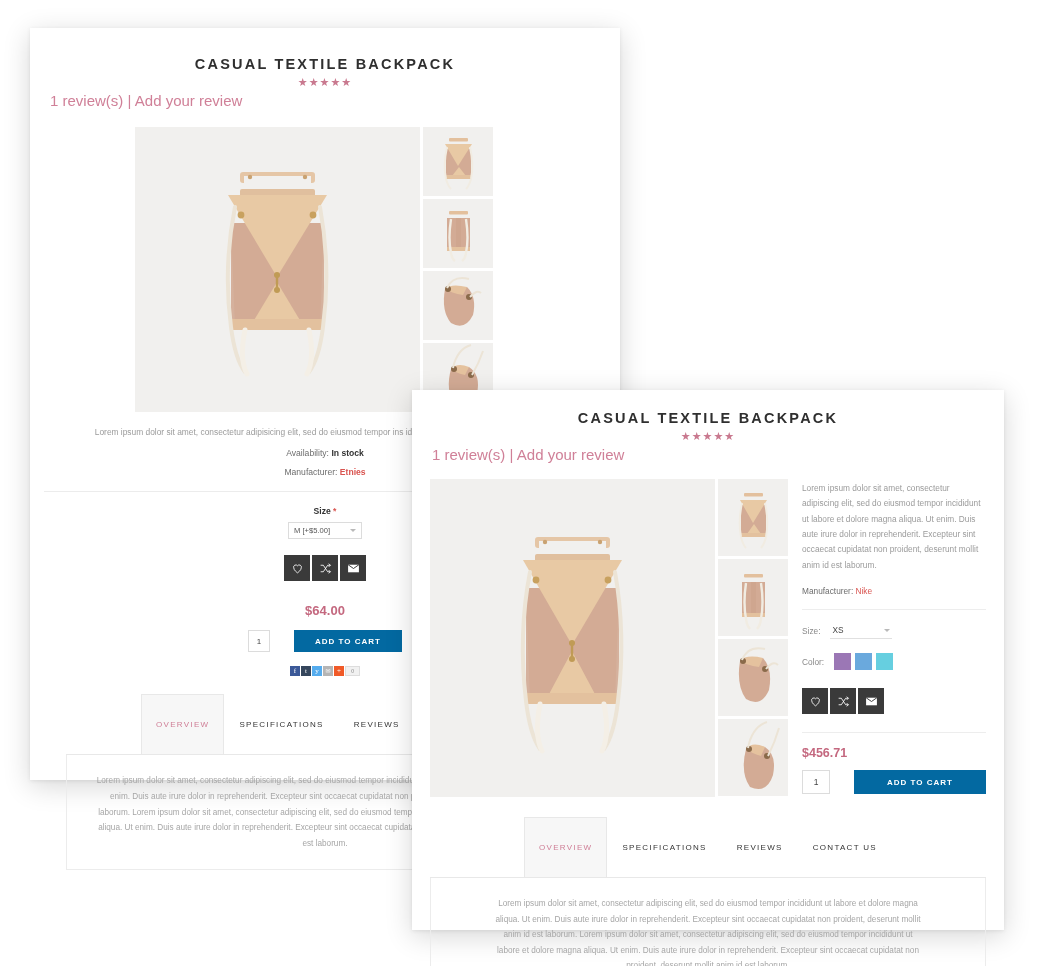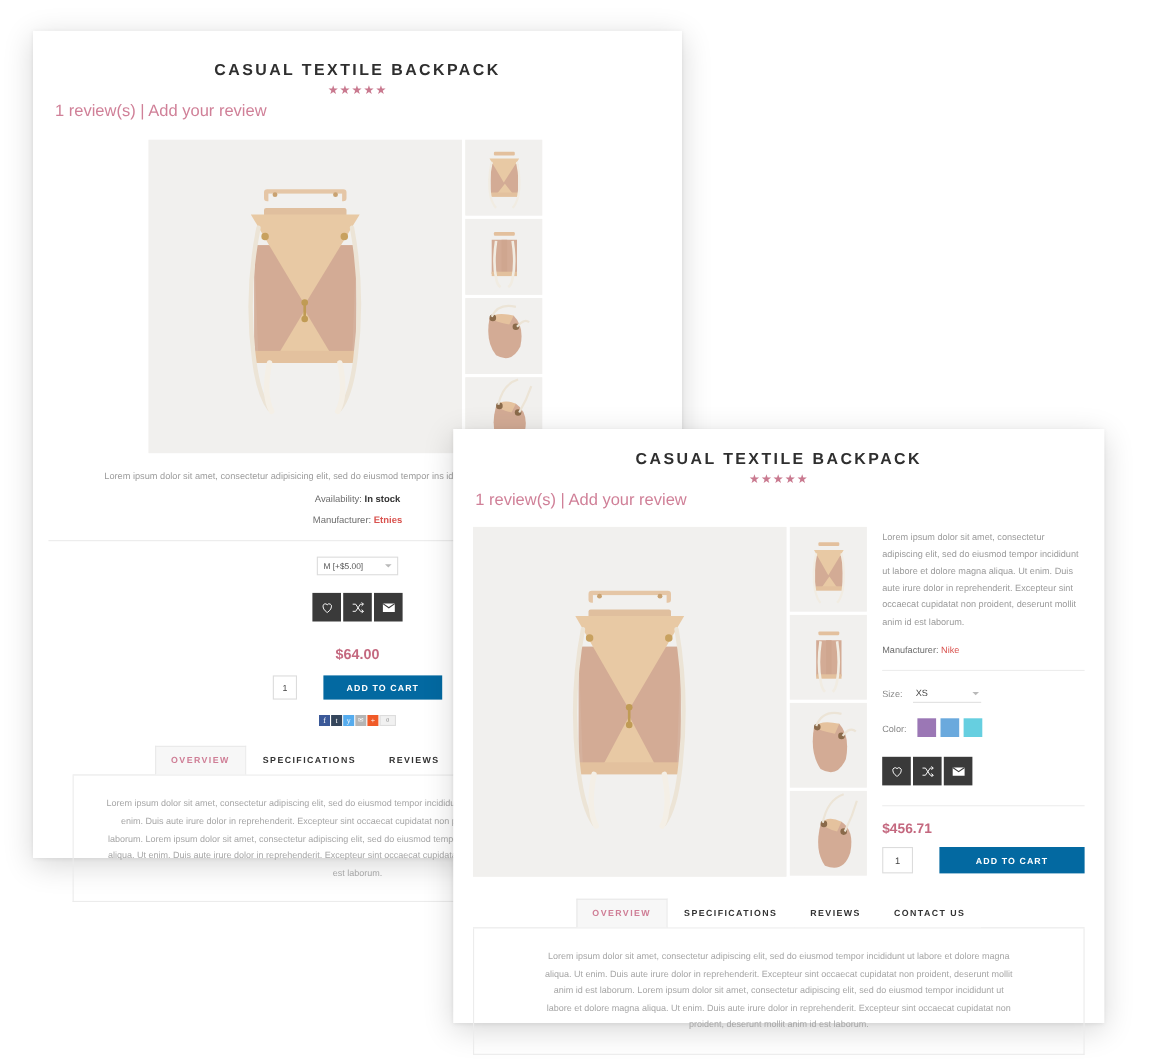--- a/index.html
+++ b/index.html
@@ -82,22 +82,22 @@
   .b-atc { width: 108px; }
 
   .share { display:flex; justify-content:center; gap:1px; margin-top: 14px; }
   .sq { width: 10px; height: 10px; display:flex; align-items:center; justify-content:center;
         font-size: 7px; color:#fff; font-family:"Liberation Serif", serif; line-height:1; }
   .sq.count { background:#f1f1f1; border:1px solid #ddd; color:#888; width: 15px; font-size:5.5px; }
 
   
   .tabbar { display:flex; justify-content:center; border-bottom:1px solid #e8e8e8; }
   .tab {
-    font-size: 8px; font-weight:bold; letter-spacing: 1.3px; color:#333;
-    padding: 8px 14px; border:1px solid transparent; border-bottom:none; background:#fff;
+    font-size: 8px; font-weight:normal; letter-spacing: 1.3px; color:#333;
+    padding: 25px 14px; border:1px solid transparent; border-bottom:none; background:#fff;
     white-space: nowrap;
   }
   .tab.active { color:#cf7e96; background:#f7f7f7; border-color:#e8e8e8; }
   .tabpanel {
     border:1px solid #ececec; border-top:none; padding: 18px 26px;
     font-size: 8.2px; color:#a6a6a6; line-height: 1.9; text-align:center;
   }
 
   
   .f-cols { display:flex; gap: 14px; }
@@ -217,20 +217,24 @@
         <span>Availability:</span>
         <span class="val-bold">In stock</span>
       </div>
       <div class="b-meta">
         <span>Manufacturer:</span>
         <span class="val-link">Etnies</span>
       </div>
       <div class="rule"></div>
 
       <div class="attr-block">
+        <div class="attr-label">
+          <span>Size</span>
+          <span class="req">*</span>
+        </div>
         <div class="sel">
           <span>M [+$5.00]</span>
           <span class="chev"></span>
         </div>
       </div>
 
       <div class="iconbar">
         <div class="ibtn">
           <svg viewBox="0 0 24 24">
               <path d="M12 20s-7-4.6-7-9.4A4 4 0 0 1 12 7a4 4 0 0 1 7 3.6C19 15.4 12 20 12 20z"></path>

